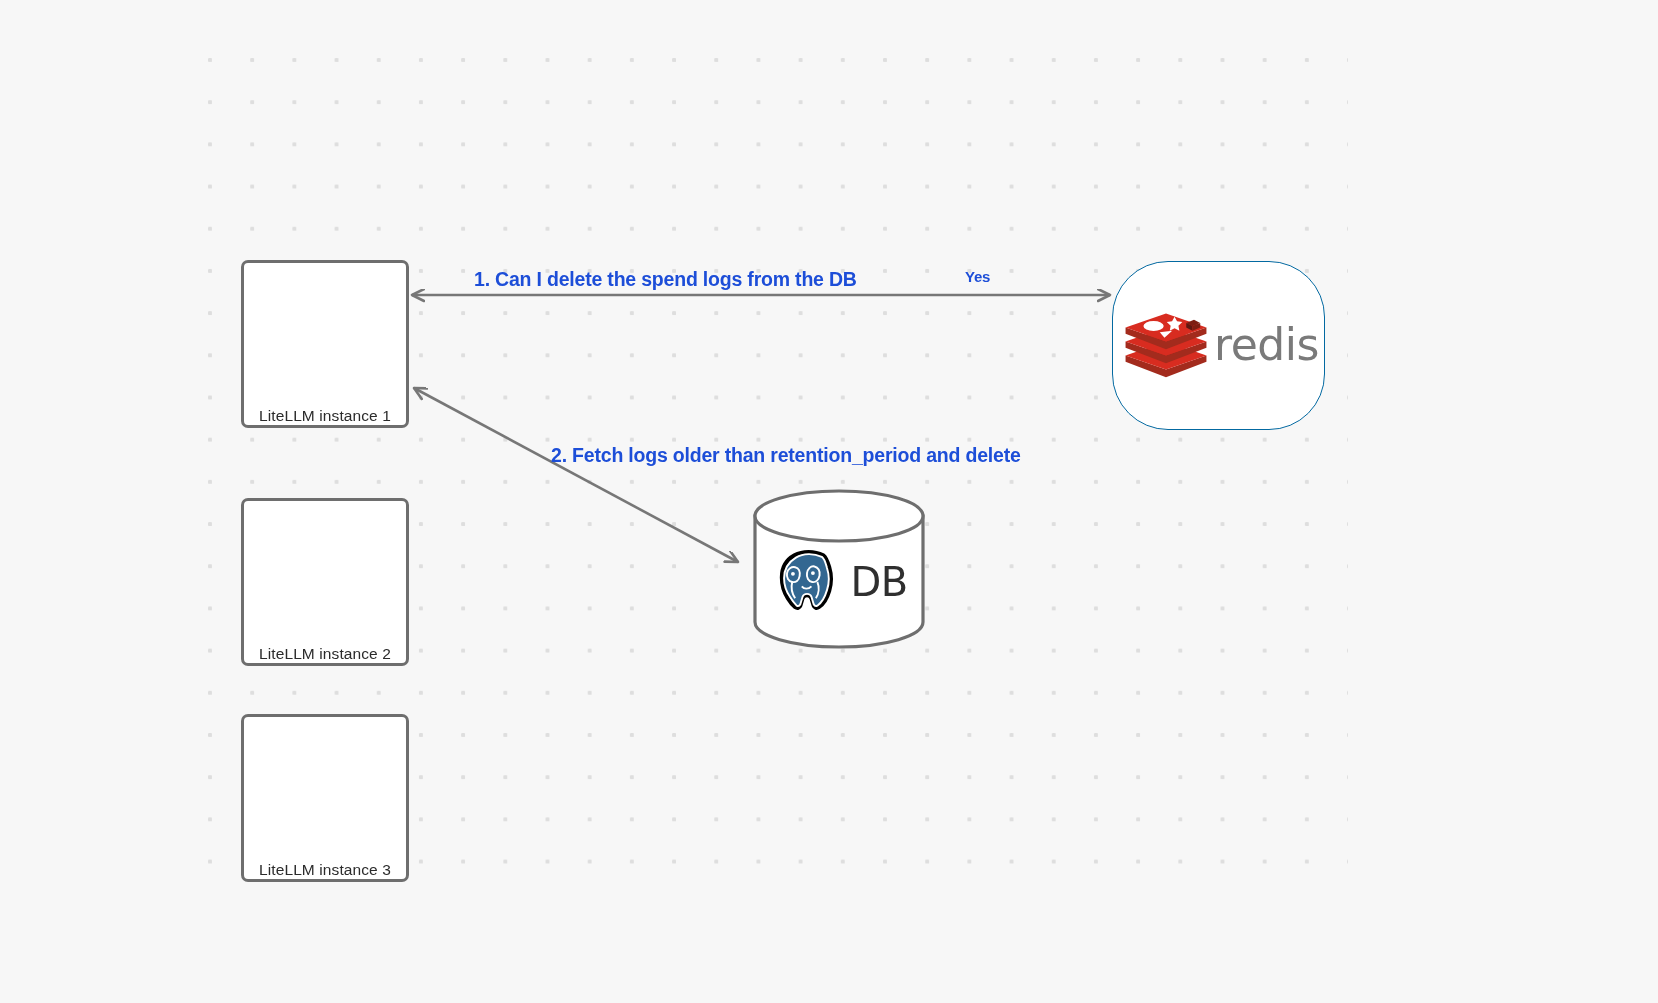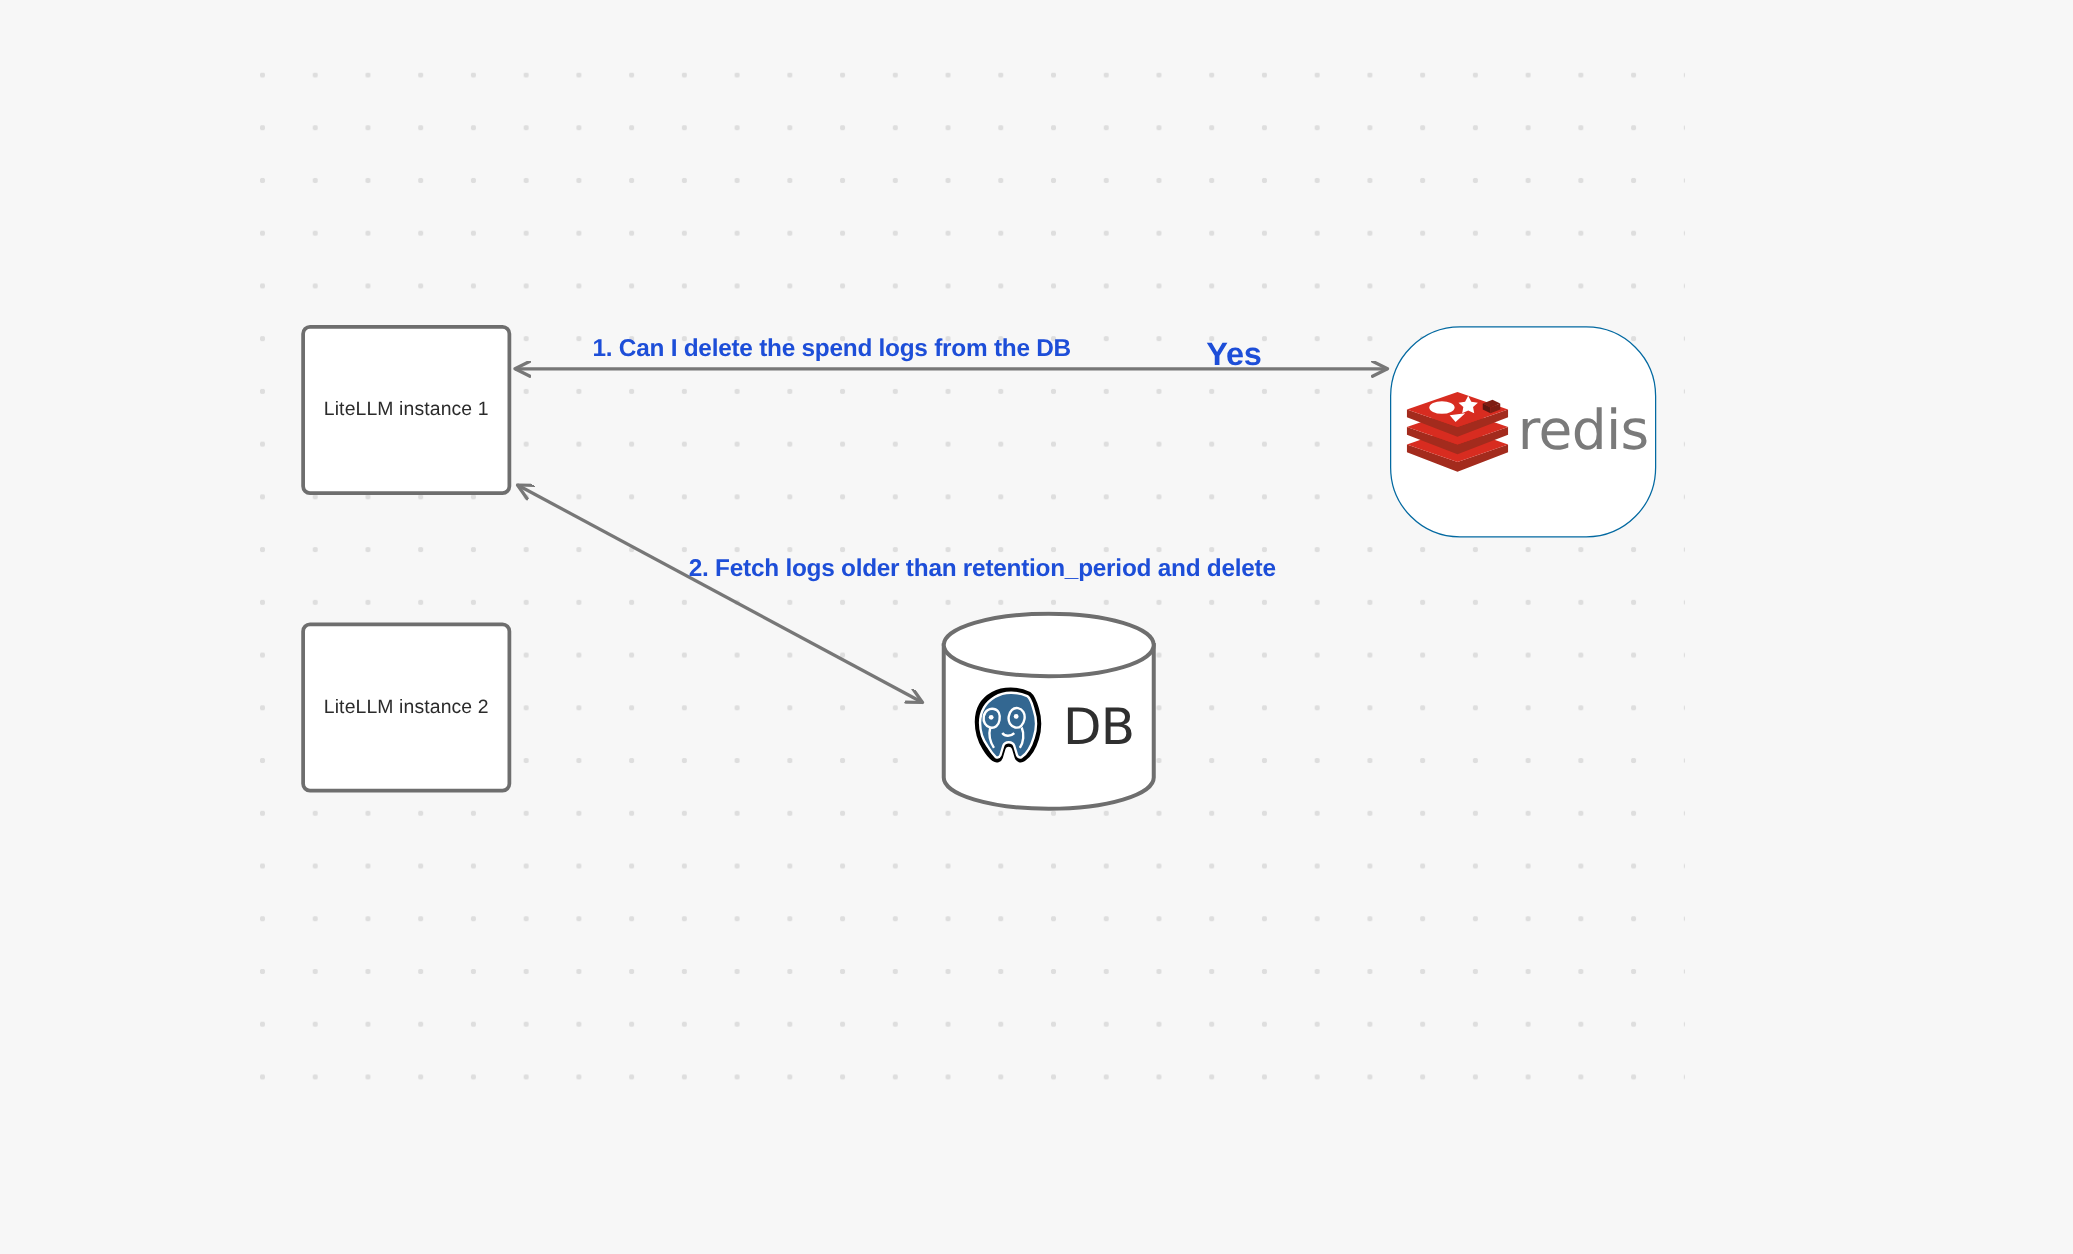--- a/index.html
+++ b/index.html
@@ -31,27 +31,27 @@
     background-image: radial-gradient(circle at 2px 2px, #dedede 2px, transparent 2.4px);
     background-size: 42.2px 42.2px;
     background-position: 0px 0px;
     pointer-events: none;
   }
 
   
   .instance-box {
     position: absolute;
     width: 168px;
-    height: 136px;
+    height: 168px;
     background: #ffffff;
     border: 3px solid #6e6e6e;
     border-radius: 7px;
     box-sizing: border-box;
     display: flex;
-    align-items: center;
+    align-items: flex-end;
     justify-content: center;
   }
   .instance-label {
     font-size: 15.5px;
     color: #2b2b2b;
     font-family: "Liberation Sans", sans-serif;
     letter-spacing: 0.1px;
     white-space: nowrap;
   }
 
@@ -143,21 +143,21 @@
     letter-spacing: -0.2px;
   }
   #edge-label-1 {
     left: 474px;
     top: 268px;
     font-size: 19.5px;
   }
   #edge-label-1-yes {
     left: 965px;
     top: 268px;
-    font-size: 26px;
+    font-size: 15px;
   }
   #edge-label-2 {
     left: 551px;
     top: 444px;
     font-size: 19.5px;
   }
 </style>
 </head>
 <body>
 
@@ -193,20 +193,23 @@
   <div class="edge-label" id="edge-label-2">2.  Fetch logs older than retention_period and delete</div>
 
   <div class="instance-box" id="instance-1">
     <span class="instance-label">LiteLLM instance 1</span>
   </div>
 
   <div class="instance-box" id="instance-2">
     <span class="instance-label">LiteLLM instance 2</span>
   </div>
 
+  <div class="instance-box" id="instance-3">
+    <span class="instance-label">LiteLLM instance 3</span>
+  </div>
 
   <div id="redis-node">
     <svg id="redis-logo-mark" viewBox="0 0 120 90" xmlns="http://www.w3.org/2000/svg">
 
       <path d="M60,74 L8,56 L8,64 L60,84 L112,64 L112,56 Z" fill="#a32b1d"></path>
       <path d="M8,56 L60,38 L112,56 L60,74 Z" fill="#d82c20"></path>
 
       <path d="M60,56 L8,38 L8,46 L60,66 L112,46 L112,38 Z" fill="#a32b1d"></path>
       <path d="M8,38 L60,20 L112,38 L60,56 Z" fill="#d82c20"></path>
 

